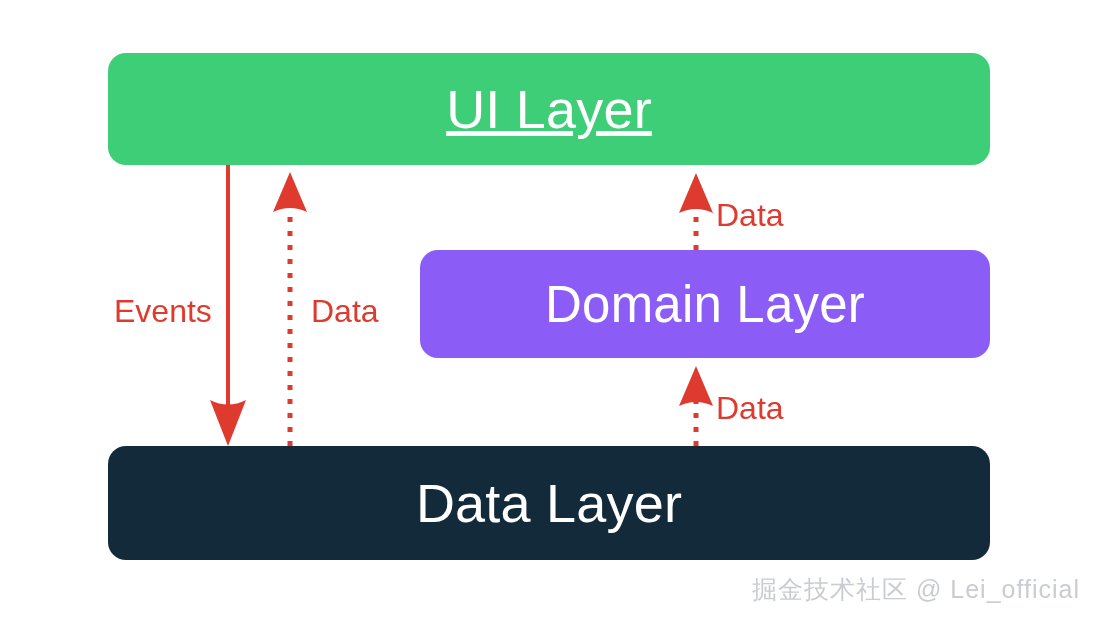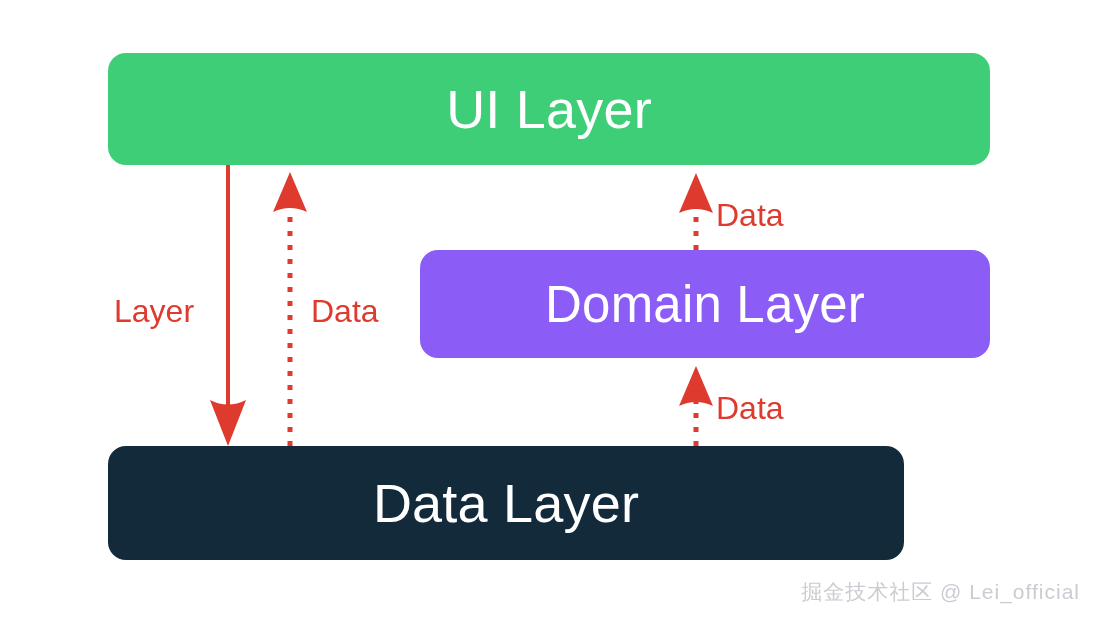--- a/index.html
+++ b/index.html
@@ -37,35 +37,35 @@
     white-space: nowrap;
   }
 
   #ui-layer {
     left: 108px;
     top: 53px;
     width: 882px;
     height: 112px;
     background: #3ECE78;
   }
-  #ui-layer .layer-label { font-size: 54px; }
+  #ui-layer .layer-label { font-size: 54px; text-decoration: underline; }
 
   #domain-layer {
     left: 420px;
     top: 250px;
     width: 570px;
     height: 108px;
     background: #8b5cf6;
   }
   #domain-layer .layer-label { font-size: 51px; }
 
   #data-layer {
     left: 108px;
     top: 446px;
-    width: 796px;
+    width: 882px;
     height: 114px;
     background: #132A3B;
   }
   #data-layer .layer-label { font-size: 54px; }
 
   
   #arrow-layer {
     position: absolute;
     left: 0;
     top: 0;
@@ -88,21 +88,21 @@
   #label-data-left { left: 311px; top: 295px; }
   #label-data-ui   { left: 716px; top: 199px; }
   #label-data-dom  { left: 716px; top: 392px; }
 
   
   #watermark {
     position: absolute;
     right: 18px;
     bottom: 12px;
     font-family: "Liberation Sans", sans-serif;
-    font-size: 21px;
+    font-size: 25px;
     font-weight: 400;
     color: #c9ccd1;
     letter-spacing: 1px;
     white-space: nowrap;
   }
 </style>
 </head>
 <body>
 
 <div id="canvas">
@@ -135,21 +135,21 @@
       <line x1="696" y1="250" x2="696" y2="206" stroke="#DE3A2E" stroke-width="5" stroke-linecap="butt" stroke-dasharray="5 9"></line>
       <path d="M 696 173 L 679 213 Q 696 205 713 213 Z" fill="#DE3A2E"></path>
     </g>
 
     <g>
       <line x1="696" y1="446" x2="696" y2="400" stroke="#DE3A2E" stroke-width="5" stroke-linecap="butt" stroke-dasharray="5 9"></line>
       <path d="M 696 366 L 679 406 Q 696 398 713 406 Z" fill="#DE3A2E"></path>
     </g>
   </svg>
 
-  <span class="edge-label" id="label-events">Layer</span>
+  <span class="edge-label" id="label-events">Events</span>
 
   <span class="edge-label" id="label-data-left">Data</span>
 
   <span class="edge-label" id="label-data-ui">Data</span>
 
   <span class="edge-label" id="label-data-dom">Data</span>
 
   <div id="watermark">掘金技术社区 @ Lei_official</div>
 
 </div>

